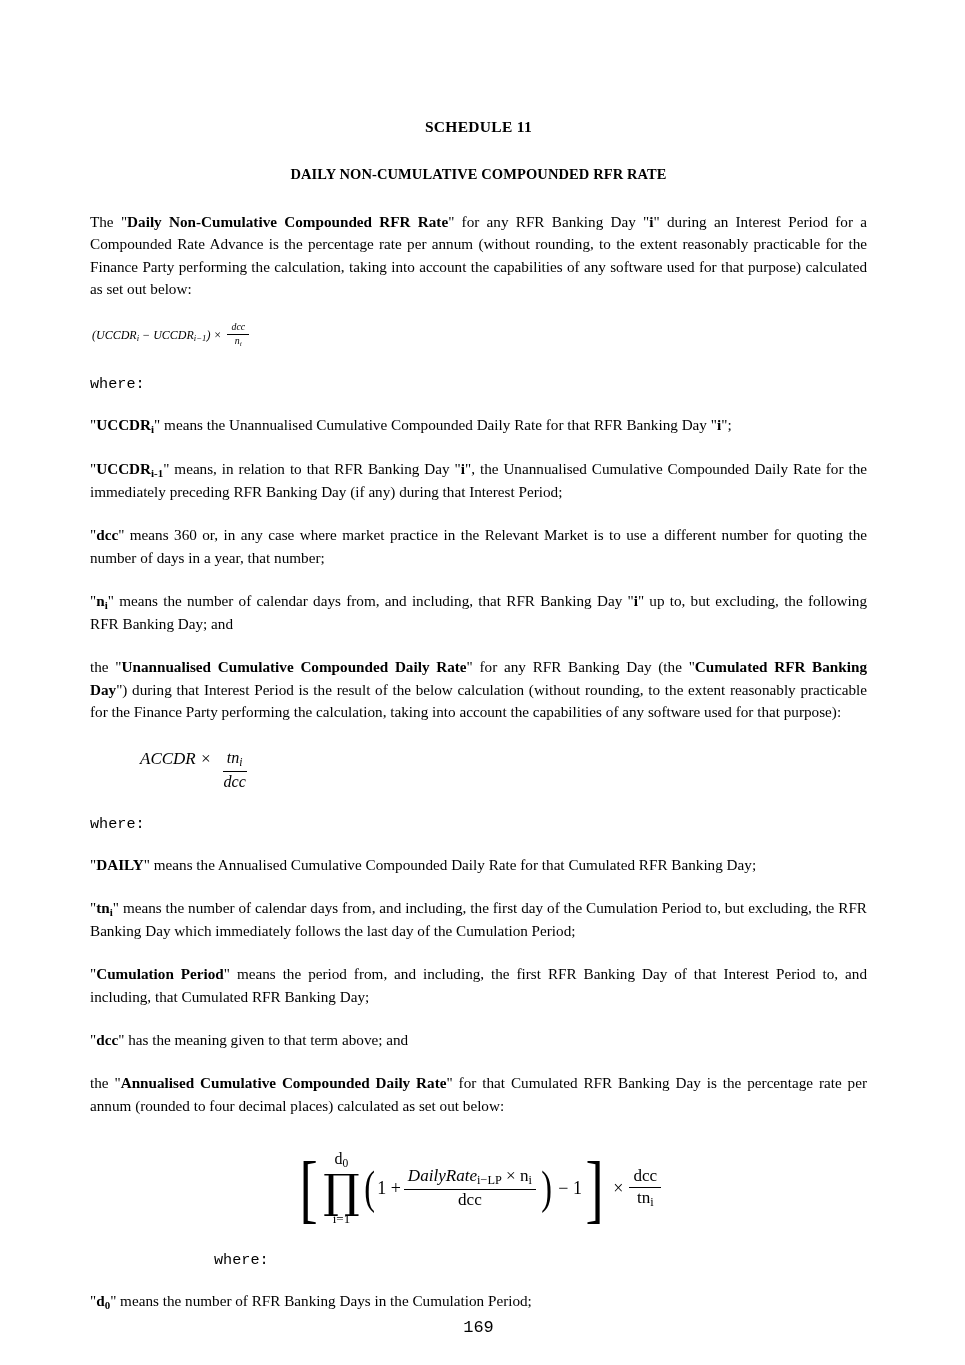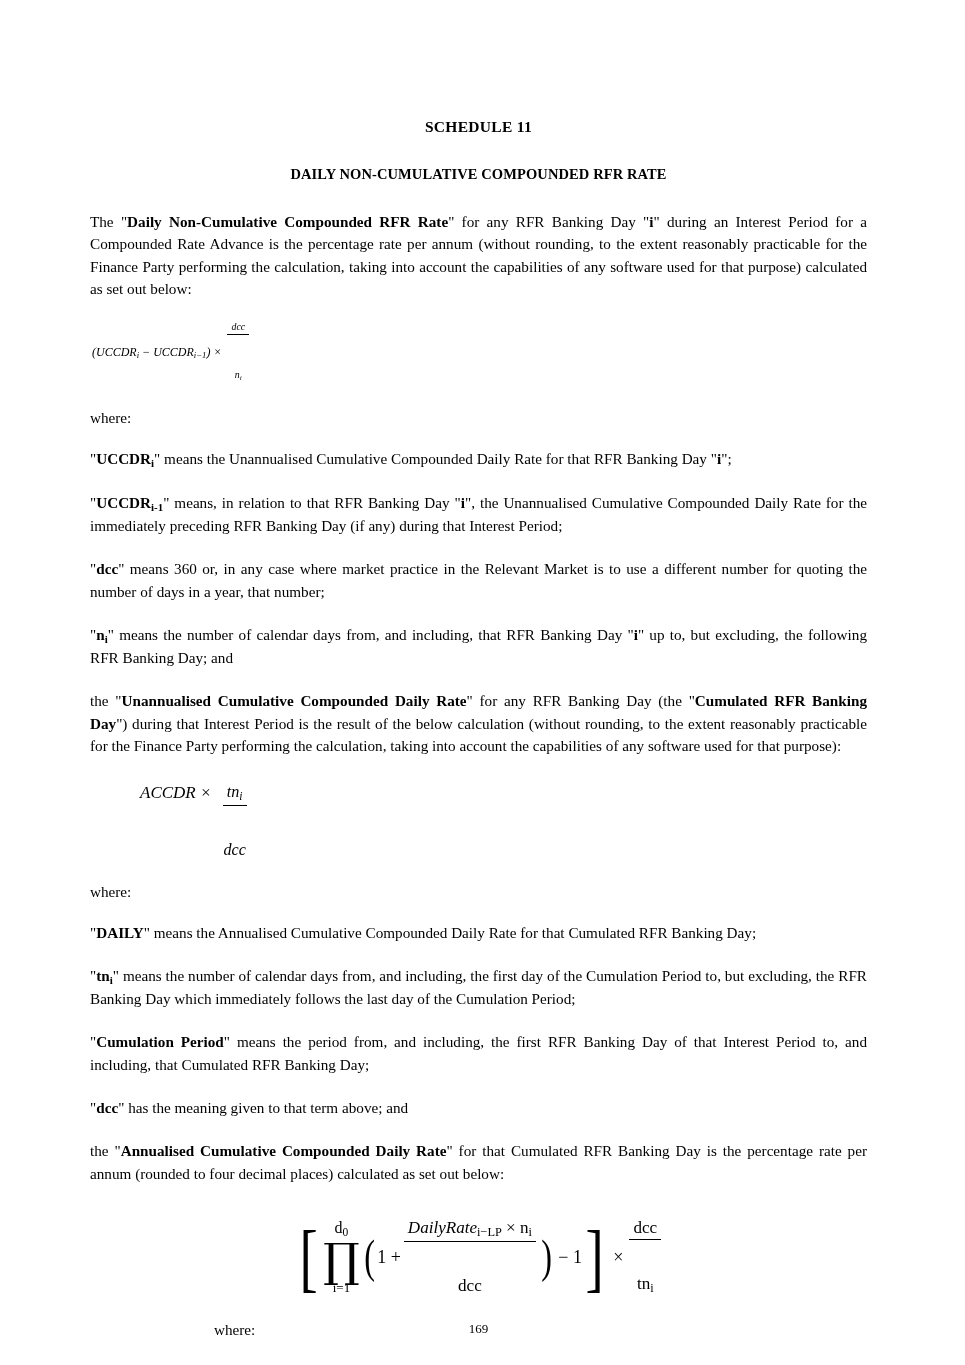--- a/index.html
+++ b/index.html
@@ -37,20 +37,21 @@
   }
   p.body {
     font-size: 15.2px;
     line-height: 1.47;
     text-align: justify;
     margin: 0 0 21px 0;
   }
   .where {
     font-size: 15.2px;
     margin: 14px 0 21px 0;
+    font-family: Liberation Mono, monospace;
   }
   .where.indent {
     margin-left: 124px;
   }
   b { font-weight: bold; }
   .sub {
     font-size: 0.72em;
     vertical-align: -0.28em;
   }
   
@@ -83,21 +84,20 @@
     line-height: 1.08;
   }
   .frac .num {
     padding: 0 4px 1px 4px;
     border-bottom: 1px solid #000;
     font-size: 0.95em;
   }
   .frac .den {
     padding: 1px 4px 0 4px;
     font-size: 0.95em;
-    margin-top: 34px;
   }
   .frac.small { font-size: 0.86em; }
   .f3 {
     display: flex;
     justify-content: center;
     align-items: center;
     margin: 34px 0 26px 0;
     font-size: 18px;
   }
   .bracket-l, .bracket-r {
@@ -130,21 +130,22 @@
     display: inline-block;
     transform: scaleX(0.7);
   }
   .upright { font-style: normal; }
   .page-number {
     position: absolute;
     bottom: 28px;
     left: 0;
     width: 100%;
     text-align: center;
-    font-size: 13px;
+    font-size: 17px;
+    font-family: Liberation Mono, monospace;
   }
 </style>
 </head>
 <body>
 
 <div class="page">
 
   <h1 class="title-main">SCHEDULE 11</h1>
   <h2 class="title-sub">DAILY NON-CUMULATIVE COMPOUNDED RFR RATE</h2>
 

